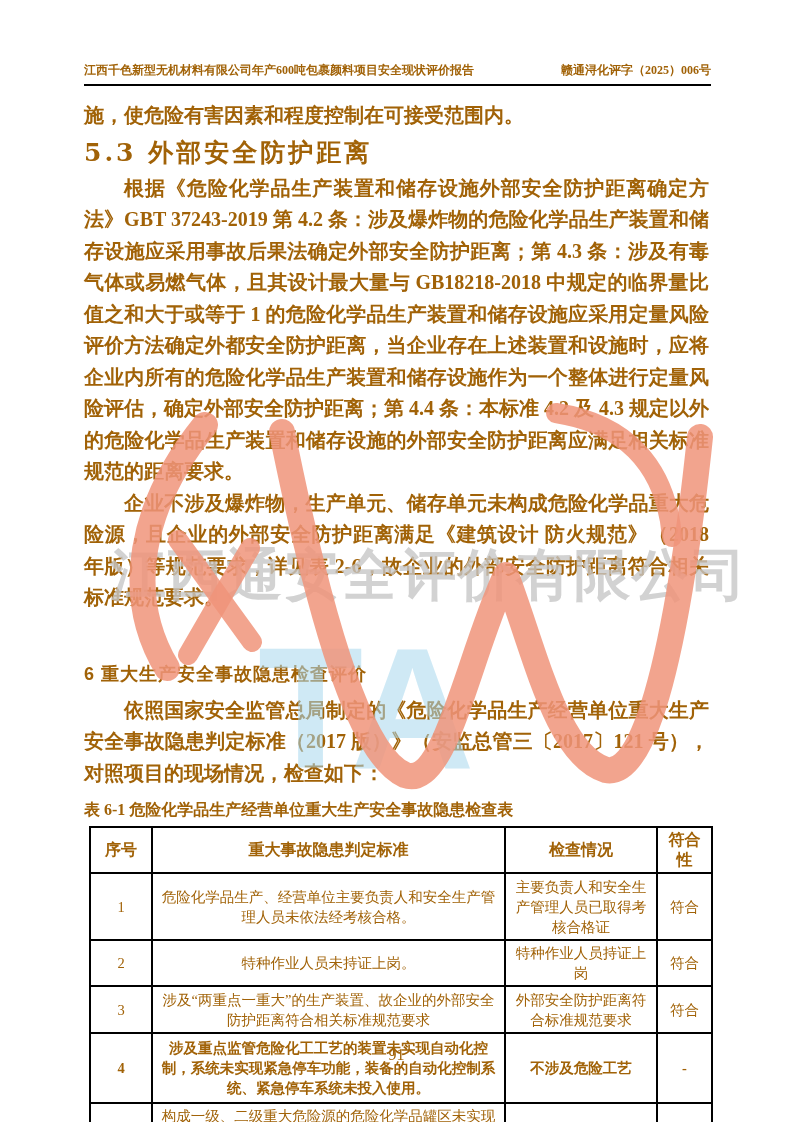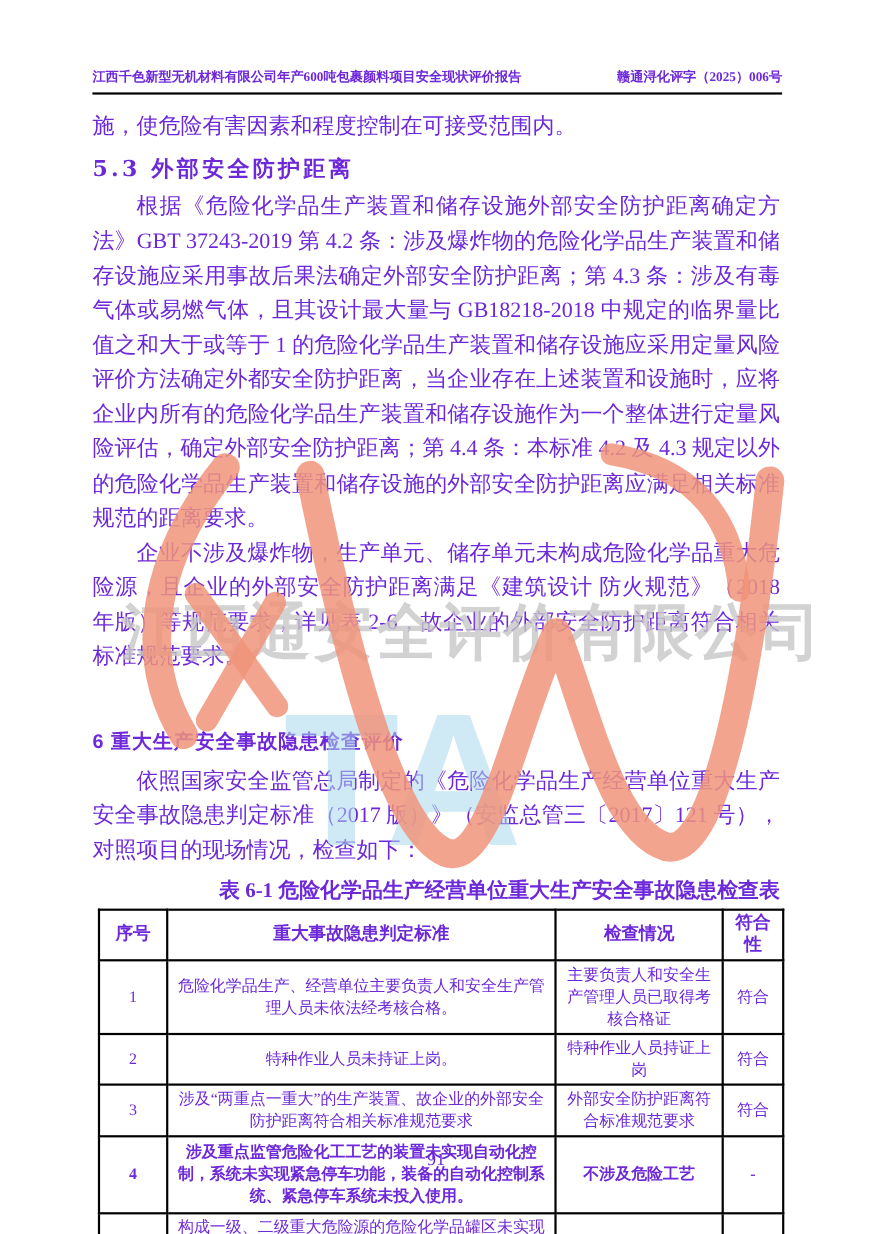--- a/index.html
+++ b/index.html
@@ -2,53 +2,54 @@
 <html><head>
 <meta charset="utf-8">
 <style>
   html,body{margin:0;padding:0;background:#e8e8e8;}
   .page{
     position:relative;
     width:793px;height:1122px;
     margin:0 auto;
     background:#ffffff;
     font-family:"Liberation Serif","DejaVu Serif",serif;
-    color:#6d28d9;
+    color:#a16207;
     overflow:hidden;
   }
   
   .hdr{
     position:absolute;left:84px;right:82px;top:62px;
     display:flex;justify-content:space-between;align-items:flex-end;
     font-weight:bold;font-size:12px;
     border-bottom:2px solid #000;
     padding-bottom:5px;
   }
   
   .main{
     position:absolute;left:84px;top:100px;width:625px;
     font-size:20px;line-height:31.5px;
   }
   .p0{margin:0 0 5px 0;}
   .h53{
-    font-size:20px;font-weight:bold;letter-spacing:3px;
+    font-size:25px;font-weight:bold;letter-spacing:3px;
     font-family:"DejaVu Serif","Liberation Serif",serif;
     margin:6px 0 5px 0;line-height:30px;
   }
   .para{
     margin:0;text-indent:2em;text-align:justify;
     word-break:break-all;
+    font-weight:bold;
   }
   .h6{
     font-family:"Liberation Sans","DejaVu Sans",sans-serif;
     font-weight:bold;font-size:18px;line-height:28px;
     margin:46px 0 7px 0;letter-spacing:1px;
   }
   .tbl-title{
-    text-align:right;font-weight:bold;font-size:19px;
+    text-align:left;font-weight:bold;font-size:16px;
     margin:9px 0 4px 0;line-height:24px;text-indent:0;
   }
   
   table.chk{
     border-collapse:collapse;
     margin-left:5px;width:622px;
     table-layout:fixed;
   }
   table.chk th,table.chk td{
     border:2px solid #000;

